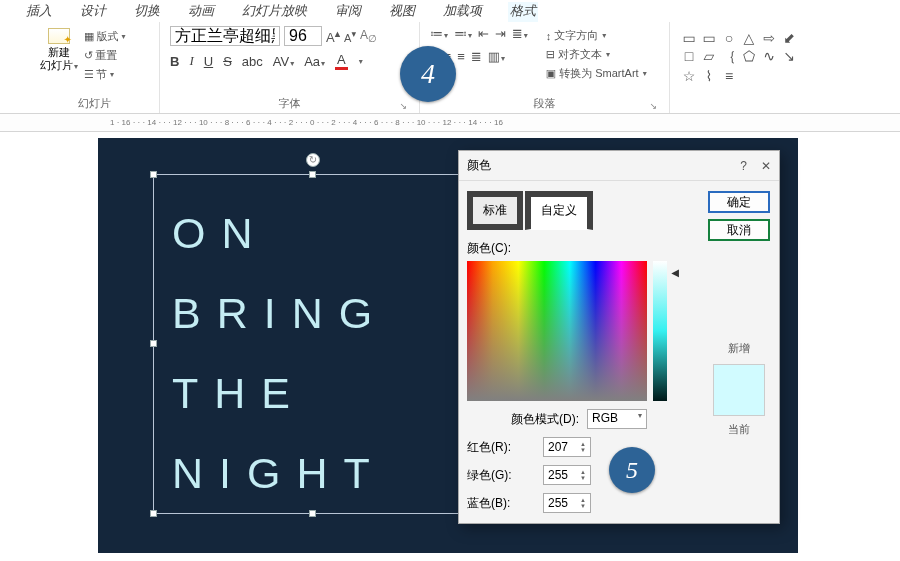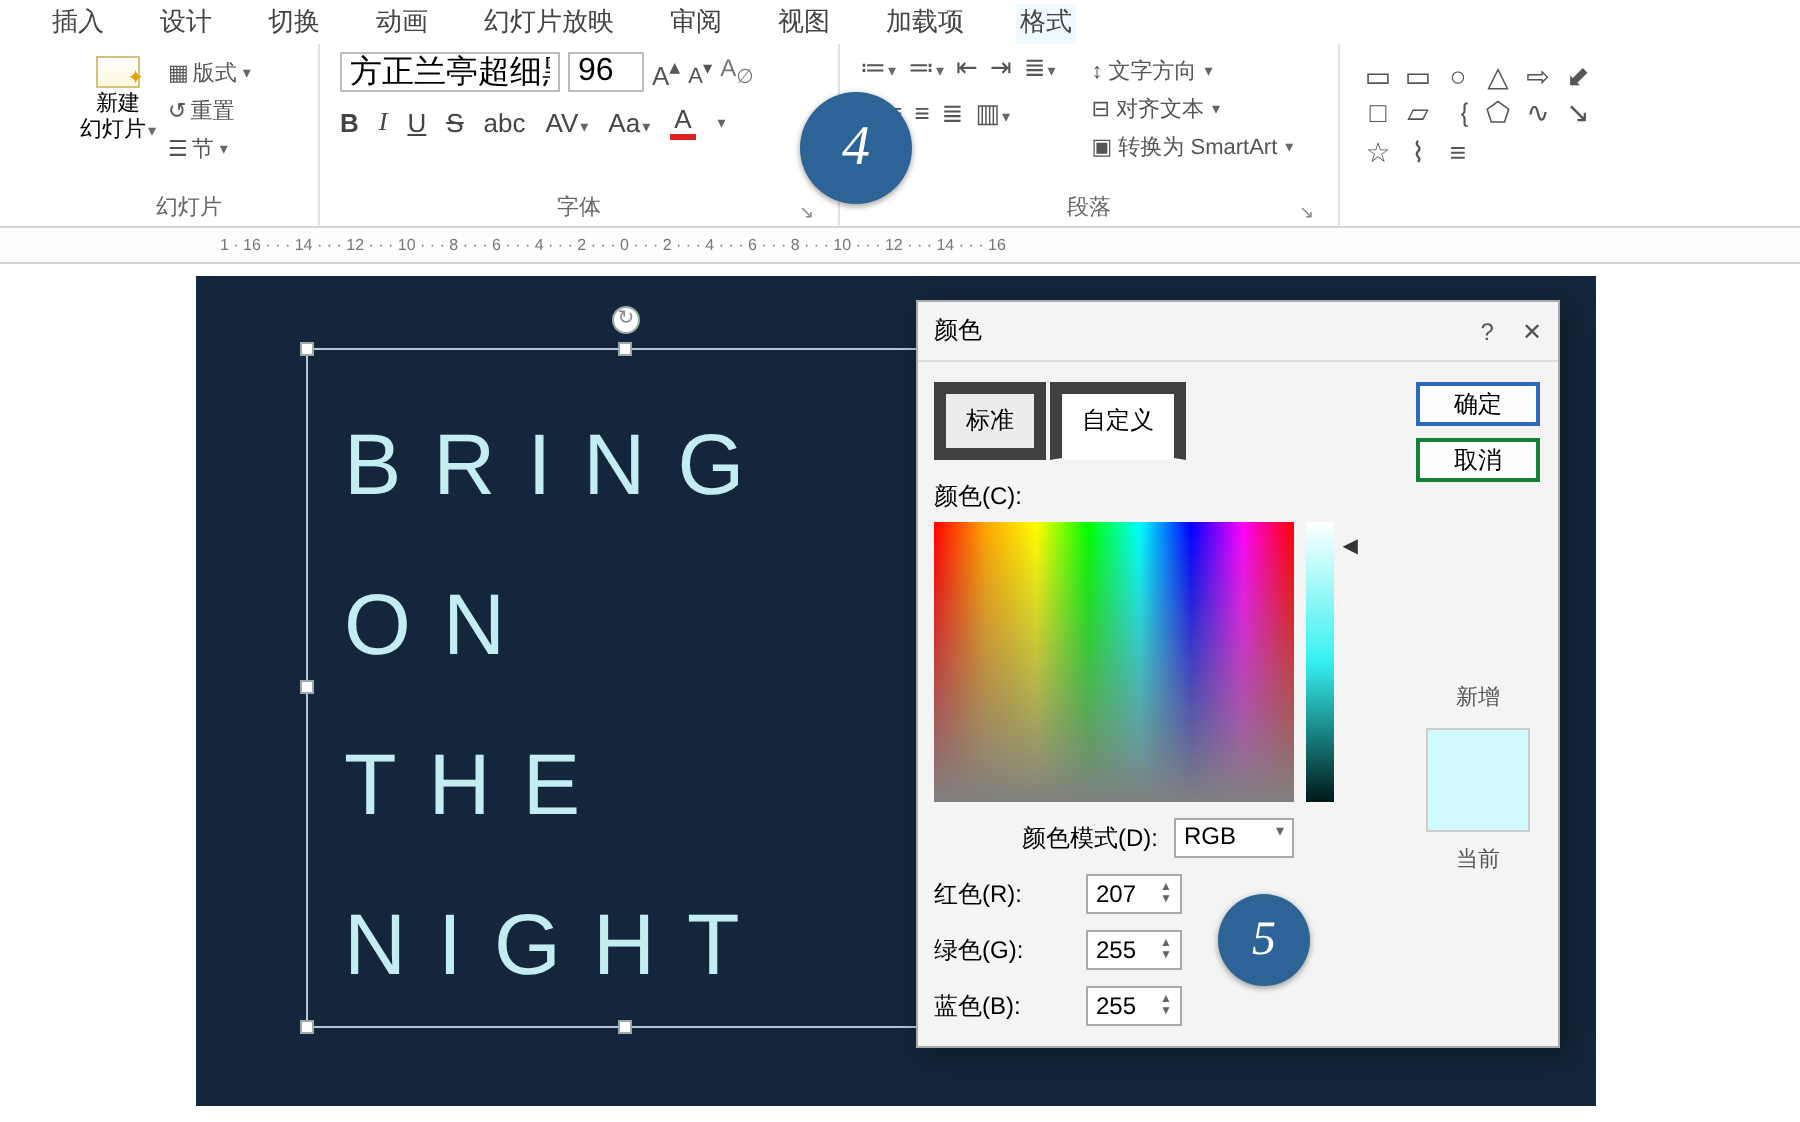--- a/index.html
+++ b/index.html
@@ -1,20 +1,20 @@
 <!DOCTYPE html>
 <html><head>
 <meta charset="utf-8">
 <style>
 * { box-sizing: border-box; margin: 0; padding: 0; }
 body { font-family: "Microsoft YaHei", Arial, sans-serif; font-size: 12px; background: #fff; width: 900px; height: 561px; overflow: hidden; }
 
 
 .menu-tabs { display: flex; gap: 24px; padding: 2px 24px 0; font-size: 13px; color: #444; }
-.menu-tabs span { padding: 0 2px 2px; }
+.menu-tabs span { padding: 0 2px 2px; font-style: italic; }
 .menu-tabs .active { background: #7fdbff22; }
 
 
 .ribbon { display: flex; border-bottom: 1px solid #d5d5d5; height: 92px; padding-left: 30px; }
 .ribbon-group { border-right: 1px solid #e3e3e3; padding: 4px 10px 0; display: flex; flex-direction: column; justify-content: space-between; }
 .ribbon-group-label { font-size: 11px; color: #666; text-align: center; padding: 2px 0; position: relative; }
 .ribbon-group-label .launcher { position: absolute; right: 2px; bottom: 2px; font-size: 9px; color: #888; }
 .ribbon-a-top { display: flex; align-items: flex-start; gap: 6px; }
 .newslide { text-align: center; line-height: 13px; font-size: 11px; padding-top: 2px; }
 .newslide .nsicon { width: 22px; height: 16px; background: linear-gradient(#fff,#fff8dc); border:1px solid #d4c27a; margin:0 auto 2px; position:relative; }
@@ -220,22 +220,22 @@
       <div class="rotator">↻</div>
       <div class="handle h-tl"></div>
       <div class="handle h-t"></div>
       <div class="handle h-tr"></div>
       <div class="handle h-l"></div>
       <div class="handle h-r"></div>
       <div class="handle h-bl"></div>
       <div class="handle h-b"></div>
       <div class="handle h-br"></div>
       <div class="slide-text">
+        <div>ON</div>
         <div>BRING</div>
-        <div>ON</div>
         <div>THE</div>
         <div>NIGHT</div>
       </div>
     </div>
 
     <div class="dialog">
       <div class="dlg-title">
         <span>颜色</span>
         <div class="tbtns">
           <span>?</span>

